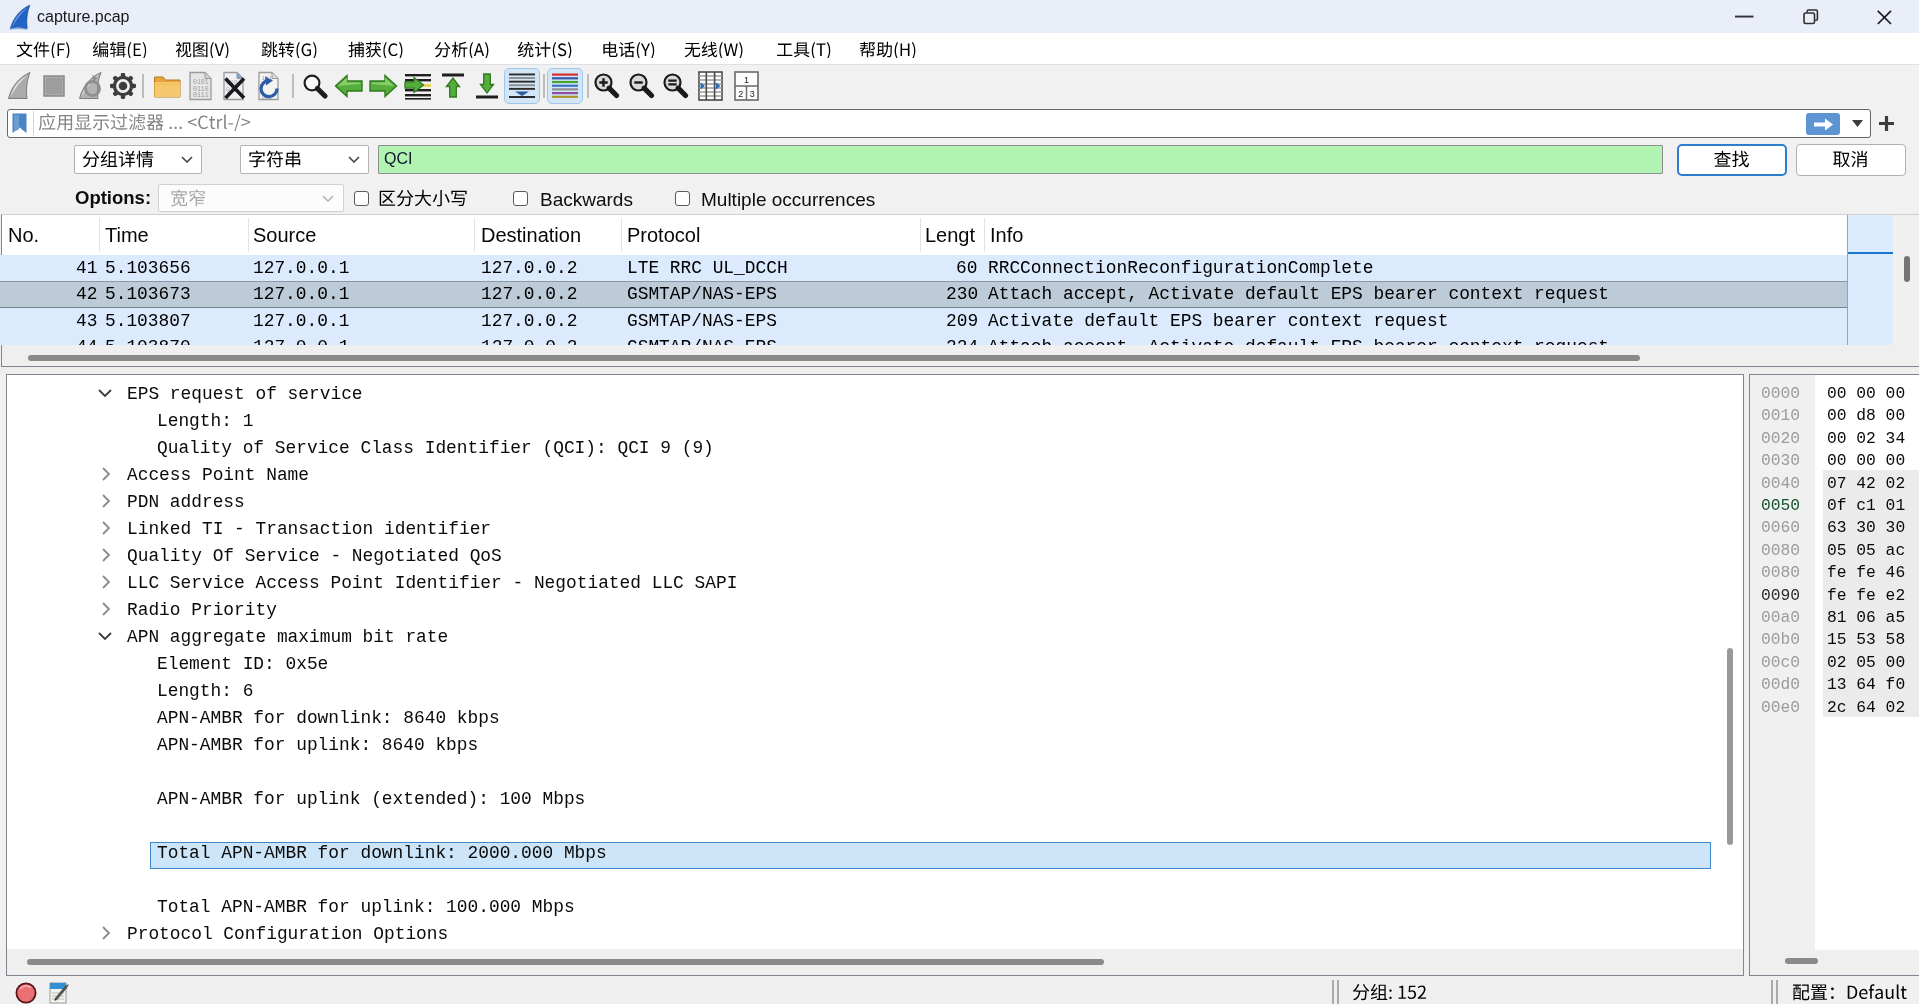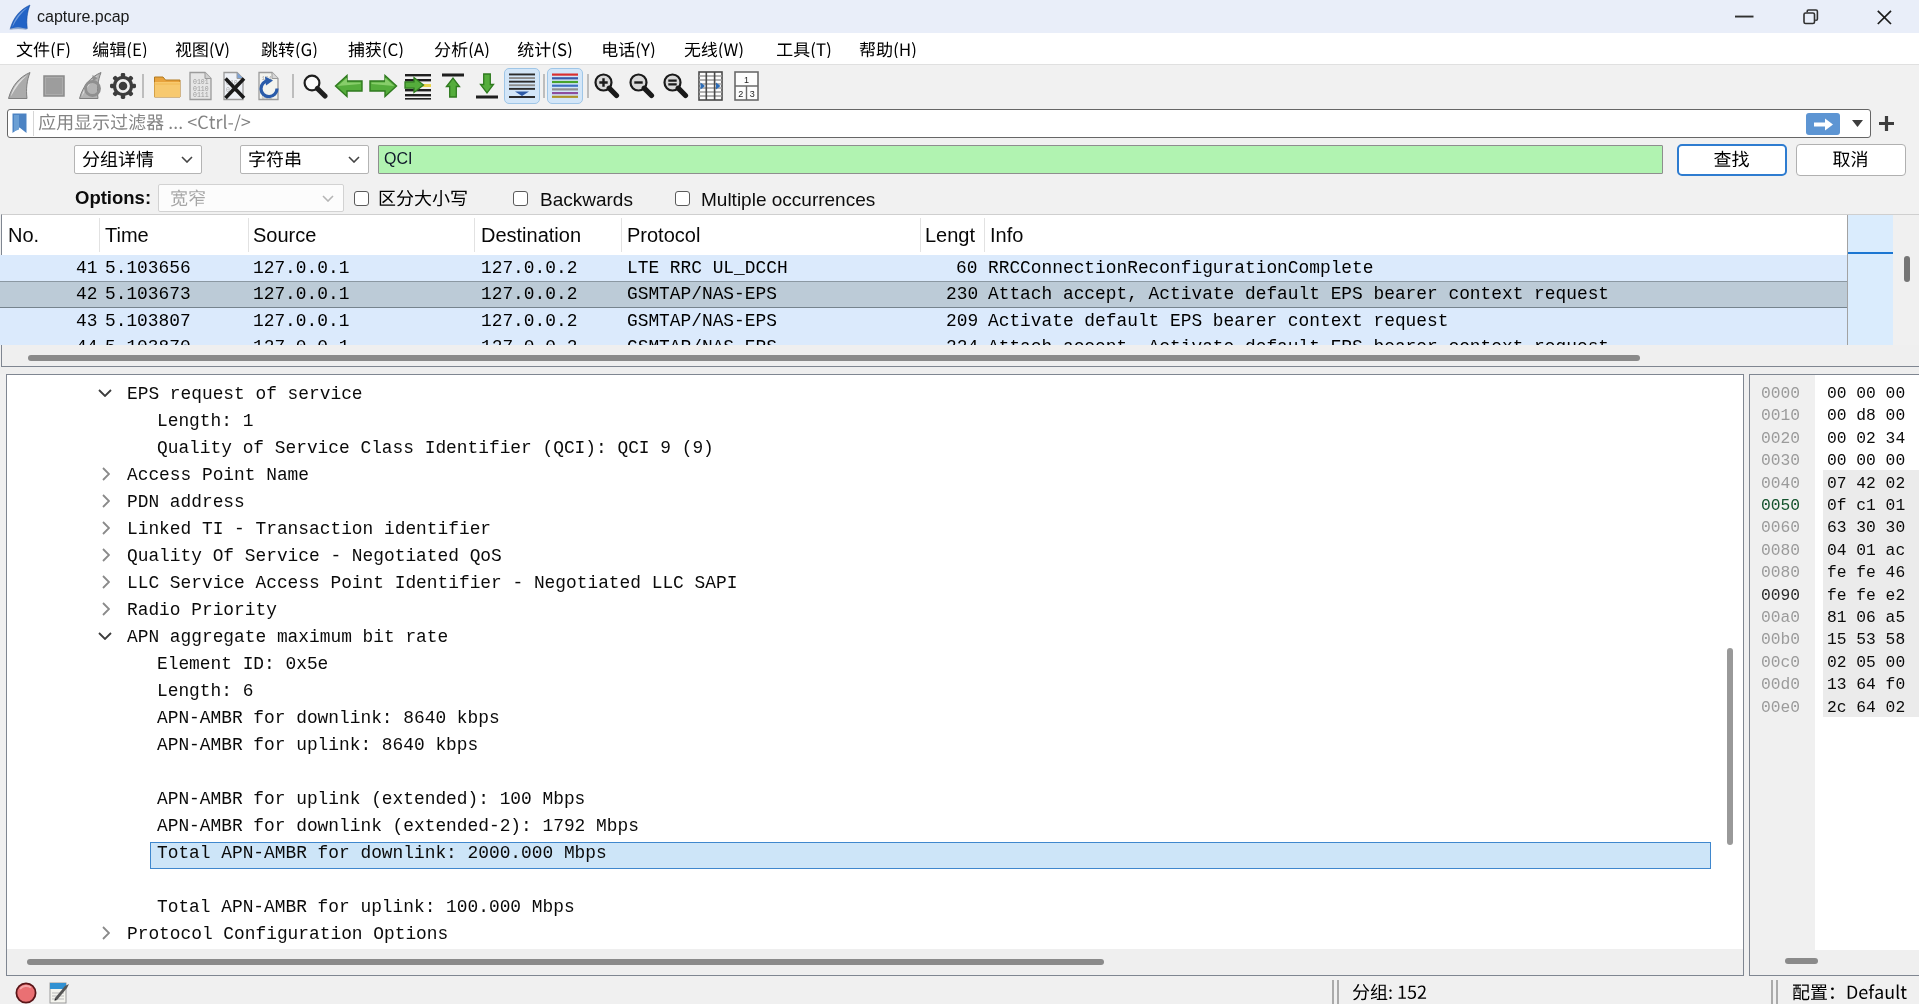--- a/index.html
+++ b/index.html
@@ -402,21 +402,20 @@
 <div class="abs mono lt" style="left:127px;top:602px;font-size:17.85px;color:#0a0a0a">Radio Priority</div>
 <svg class="abs" style="left:98px;top:632px" width="14" height="8" viewBox="0 0 14 8">
       <path d="M1,1 L7,7 L13,1" fill="none" stroke="#3c3c3c" stroke-width="1.8"></path>
     </svg>
 <div class="abs mono lt" style="left:127px;top:629px;font-size:17.85px;color:#0a0a0a">APN aggregate maximum bit rate</div>
 <div class="abs mono lt" style="left:157px;top:656px;font-size:17.85px;color:#0a0a0a">Element ID: 0x5e</div>
 <div class="abs mono lt" style="left:157px;top:683px;font-size:17.85px;color:#0a0a0a">Length: 6</div>
 <div class="abs mono lt" style="left:157px;top:710px;font-size:17.85px;color:#0a0a0a">APN-AMBR for downlink: 8640 kbps</div>
 <div class="abs mono lt" style="left:157px;top:737px;font-size:17.85px;color:#0a0a0a">APN-AMBR for uplink: 8640 kbps</div>
 <div class="abs mono lt" style="left:157px;top:791px;font-size:17.85px;color:#0a0a0a">APN-AMBR for uplink (extended): 100 Mbps</div>
-<div class="abs mono lt" style="left:157px;top:818px;font-size:17.85px;color:#0a0a0a">APN-AMBR for downlink (extended-2): 1792 Mbps</div>
 <div class="abs" style="left:150px;top:842px;width:1561px;height:27px;background:#cde5f8;border:1px solid #3f87cd"></div>
 <div class="abs mono lt" style="left:157px;top:845px;font-size:17.85px;color:#0a0a0a">Total APN-AMBR for downlink: 2000.000 Mbps</div>
 <div class="abs mono lt" style="left:157px;top:899px;font-size:17.85px;color:#0a0a0a">Total APN-AMBR for uplink: 100.000 Mbps</div>
 <svg class="abs" style="left:102px;top:925.5px" width="8" height="14" viewBox="0 0 8 14">
       <path d="M1,1 L7,7 L1,13" fill="none" stroke="#8a8a8a" stroke-width="1.8"></path>
     </svg>
 <div class="abs mono lt" style="left:127px;top:926px;font-size:17.85px;color:#0a0a0a">Protocol Configuration Options</div>
 
 <div class="abs" style="left:1749px;top:374px;width:170px;height:602px;background:#fff;border-left:1px solid #7f8691;border-top:1px solid #7f8691;border-bottom:1px solid #7f8691"></div>
 <div class="abs" style="left:1750px;top:375px;width:65px;height:600px;background:#f0f0f0"></div>
@@ -429,21 +428,21 @@
 <div class="abs mono lt" style="left:1827px;top:430.8px;font-size:16.3px;color:#0a0a0a">00 02 34</div>
 <div class="abs mono lt" style="left:1761px;top:453.2px;font-size:16.3px;color:#9b9b9b">0030</div>
 <div class="abs mono lt" style="left:1827px;top:453.2px;font-size:16.3px;color:#0a0a0a">00 00 00</div>
 <div class="abs mono lt" style="left:1761px;top:475.6px;font-size:16.3px;color:#9b9b9b">0040</div>
 <div class="abs mono lt" style="left:1827px;top:475.6px;font-size:16.3px;color:#0a0a0a">07 42 02</div>
 <div class="abs mono lt" style="left:1761px;top:498.0px;font-size:16.3px;color:#14532d">0050</div>
 <div class="abs mono lt" style="left:1827px;top:498.0px;font-size:16.3px;color:#0a0a0a">0f c1 01</div>
 <div class="abs mono lt" style="left:1761px;top:520.4px;font-size:16.3px;color:#9b9b9b">0060</div>
 <div class="abs mono lt" style="left:1827px;top:520.4px;font-size:16.3px;color:#0a0a0a">63 30 30</div>
 <div class="abs mono lt" style="left:1761px;top:542.8px;font-size:16.3px;color:#9b9b9b">0080</div>
-<div class="abs mono lt" style="left:1827px;top:542.8px;font-size:16.3px;color:#0a0a0a">04 01 ac</div>
+<div class="abs mono lt" style="left:1827px;top:542.8px;font-size:16.3px;color:#0a0a0a">05 05 ac</div>
 <div class="abs mono lt" style="left:1761px;top:565.2px;font-size:16.3px;color:#9b9b9b">0080</div>
 <div class="abs mono lt" style="left:1827px;top:565.2px;font-size:16.3px;color:#0a0a0a">fe fe 46</div>
 <div class="abs mono lt" style="left:1761px;top:587.6px;font-size:16.3px;color:#2b2b2b;font-weight:normal">0090</div>
 <div class="abs mono lt" style="left:1827px;top:587.6px;font-size:16.3px;color:#0a0a0a">fe fe e2</div>
 <div class="abs mono lt" style="left:1761px;top:610.0px;font-size:16.3px;color:#9b9b9b">00a0</div>
 <div class="abs mono lt" style="left:1827px;top:610.0px;font-size:16.3px;color:#0a0a0a">81 06 a5</div>
 <div class="abs mono lt" style="left:1761px;top:632.4px;font-size:16.3px;color:#9b9b9b">00b0</div>
 <div class="abs mono lt" style="left:1827px;top:632.4px;font-size:16.3px;color:#0a0a0a">15 53 58</div>
 <div class="abs mono lt" style="left:1761px;top:654.8px;font-size:16.3px;color:#9b9b9b">00c0</div>
 <div class="abs mono lt" style="left:1827px;top:654.8px;font-size:16.3px;color:#0a0a0a">02 05 00</div>

